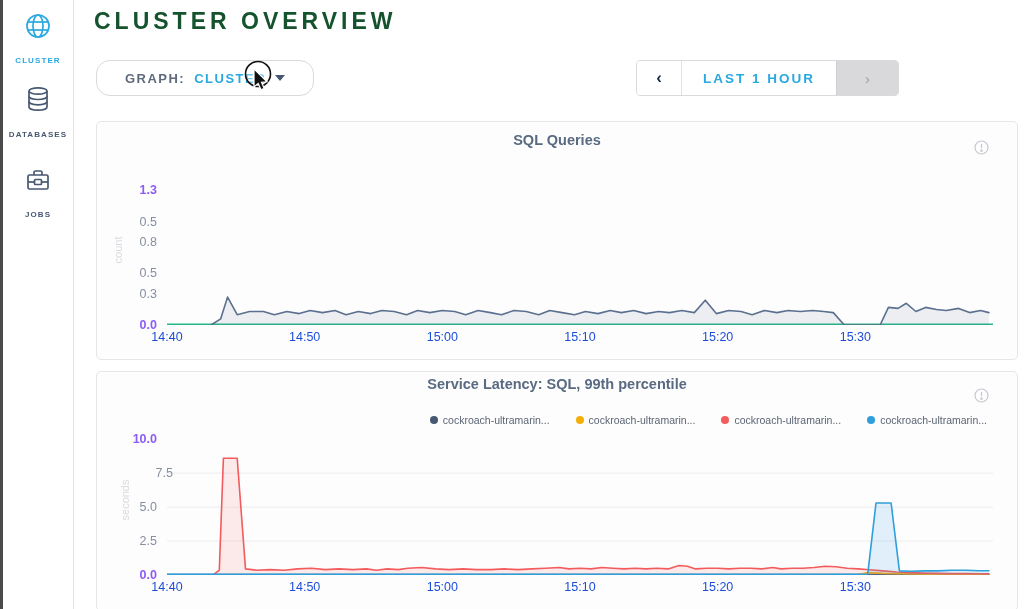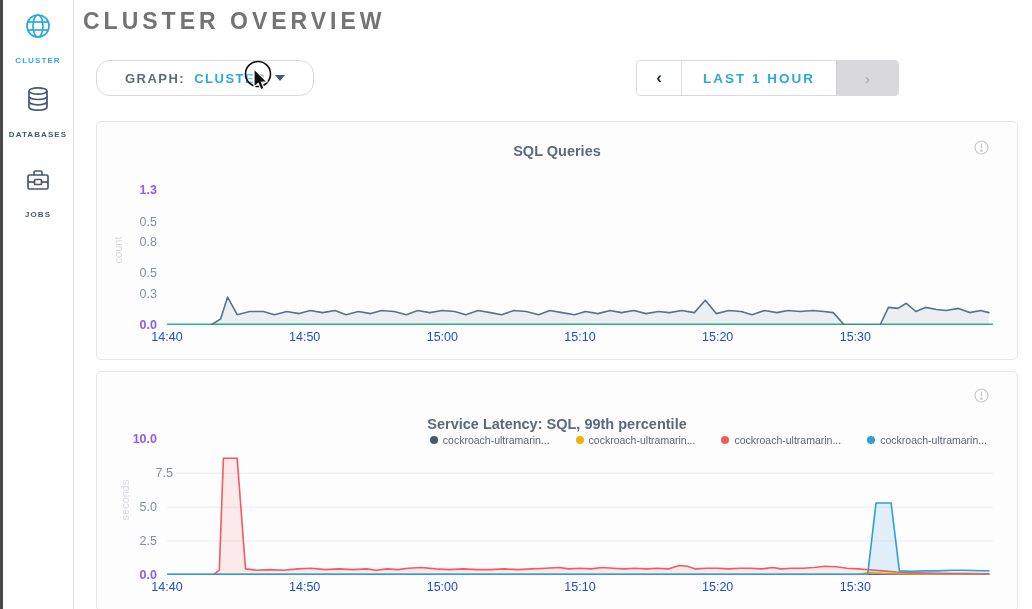--- a/index.html
+++ b/index.html
@@ -8,22 +8,22 @@
   .left-edge{position:absolute;left:0;top:0;width:3px;height:609px;background:#4a4a4a;}
   
   .sidebar{position:absolute;left:3px;top:0;width:70px;height:609px;background:#fff;
            border-right:1px solid #e3e3e7;}
   .nav-item{position:absolute;left:0;width:70px;text-align:center;cursor:pointer;}
   .nav-item .icn{display:block;margin:0 auto 5px auto;}
   .nav-label{font-size:8px;font-weight:bold;letter-spacing:1.1px;color:#475872;}
   .nav-item.active .nav-label{color:#2aa9e0;}
   
   .main{position:absolute;left:74px;top:0;width:958px;height:609px;}
-  h1.page-title{position:absolute;left:9px;top:8px;margin:0;font-size:23px;font-weight:bold;
-       letter-spacing:4px;color:#737373;}
+  h1.page-title{position:absolute;left:20px;top:8px;margin:0;font-size:23px;font-weight:bold;
+       letter-spacing:4px;color:#14532d;}
   
   .dropdown{position:absolute;top:60px;height:34px;border:1px solid #d9d9de;border-radius:4px;
        background:#fff;display:flex;align-items:center;justify-content:center;gap:9px;cursor:pointer;}
   .dd-label{font-size:13px;font-weight:bold;letter-spacing:1.5px;color:#5f6a7d;}
   .dd-value{font-size:13px;font-weight:bold;letter-spacing:1.5px;color:#2aa9e0;}
   .caret{width:0;height:0;border-left:5px solid transparent;border-right:5px solid transparent;
        border-top:6px solid #475872;}
   .timepicker{position:absolute;top:60px;left:562px;width:261px;height:34px;border:1px solid #d9d9de;
        border-radius:4px;background:#fff;display:flex;overflow:hidden;}
   .tp-btn{width:44px;display:flex;align-items:center;justify-content:center;font-size:17px;
@@ -38,21 +38,21 @@
   .card-title{position:absolute;left:0;right:0;text-align:center;font-size:14.5px;font-weight:bold;
         color:#596a81;}
   .info-icon{position:absolute;right:28px;cursor:pointer;}
   .axis-unit{position:absolute;font-size:11px;color:#d9dbe0;transform:rotate(-90deg);
         transform-origin:center;}
   .plot{position:absolute;}
   .ytick{position:absolute;font-size:12.5px;color:#858fa0;text-align:right;}
   .ytick.bold{font-weight:bold;color:#8b5cf6;}
   .xtick{position:absolute;font-size:12.5px;color:#1d4ed8;width:48px;text-align:center;}
   .legend{position:absolute;right:30px;display:flex;gap:26px;}
-  .legend-item{display:flex;align-items:center;gap:5px;font-size:10.5px;color:#5b6573;cursor:pointer;margin-top:20px;}
+  .legend-item{display:flex;align-items:center;gap:5px;font-size:10.5px;color:#5b6573;cursor:pointer;}
   .legend-dot{width:8px;height:8px;border-radius:50%;display:inline-block;}
   .cursor-overlay{position:absolute;left:0;top:0;pointer-events:none;}
 </style>
 </head>
 <body>
 
 <div class="left-edge"></div>
 
 <nav class="sidebar">
   <div class="nav-item active" style="top:12px;">
@@ -101,21 +101,21 @@
   </div>
 
 
   <div class="timepicker">
     <div class="tp-btn">‹</div>
     <div class="tp-label">LAST 1 HOUR</div>
     <div class="tp-next">›</div>
   </div>
 
   <section class="card" style="top:121px;height:237px;">
-    <div class="card-title" style="top:21px;">SQL Queries</div>
+    <div class="card-title" style="top:10px;">SQL Queries</div>
     <span class="info-icon" style="top:18px;">
       <svg width="15" height="15" viewBox="0 0 15 15" fill="none" stroke="#c6c9d0" stroke-width="1.2">
         <circle cx="7.5" cy="7.5" r="6.5"></circle>
         <line x1="7.5" y1="4" x2="7.5" y2="8.5"></line>
         <circle cx="7.5" cy="10.8" r="0.7" fill="#c6c9d0"></circle>
       </svg>
     </span>
     <div class="axis-unit" style="left:8px;top:122px;">count</div>
     <div class="plot" style="left:70px;top:55px;width:826px;height:148px;"><svg width="826" height="148" viewBox="0 0 826 148">
           <line x1="0" x2="826" y1="147.2" y2="147.2" stroke="#25b78a" stroke-width="1.5"></line>
@@ -130,21 +130,21 @@
       <div class="ytick bold" style="left: 0px; width: 60px; top: 61.4545px;">1.3</div>
       <div class="xtick" style="left: 46px; top: 208px;">14:40</div>
       <div class="xtick" style="left: 183.667px; top: 208px;">14:50</div>
       <div class="xtick" style="left: 321.333px; top: 208px;">15:00</div>
       <div class="xtick" style="left: 459px; top: 208px;">15:10</div>
       <div class="xtick" style="left: 596.667px; top: 208px;">15:20</div>
       <div class="xtick" style="left: 734.333px; top: 208px;">15:30</div>
     </section>
 
   <section class="card" style="top:371px;height:238px;">
-    <div class="card-title" style="top:4px;margin-top:40px;">Service Latency: SQL, 99th percentile</div>
+    <div class="card-title" style="top:4px;">Service Latency: SQL, 99th percentile</div>
     <span class="info-icon" style="top:16px;">
       <svg width="15" height="15" viewBox="0 0 15 15" fill="none" stroke="#c6c9d0" stroke-width="1.2">
         <circle cx="7.5" cy="7.5" r="6.5"></circle>
         <line x1="7.5" y1="4" x2="7.5" y2="8.5"></line>
         <circle cx="7.5" cy="10.8" r="0.7" fill="#c6c9d0"></circle>
       </svg>
     </span>
     <div class="legend" style="top:42px;">
         <span class="legend-item">
           <span class="legend-dot" style="background: rgb(71, 88, 114);"></span>

